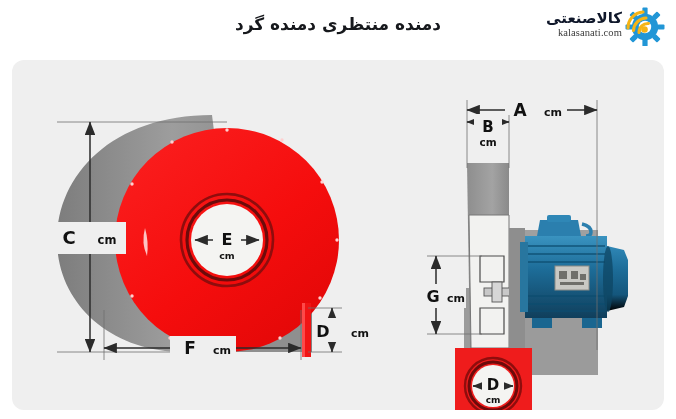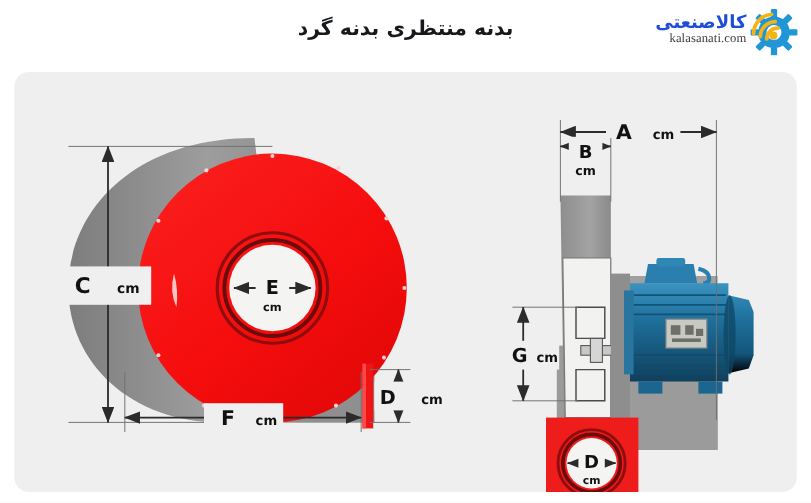--- a/index.html
+++ b/index.html
@@ -19,21 +19,21 @@
     position:absolute;left:0;top:14px;width:676px;
     text-align:center;
     font-size:17px;font-weight:bold;color:#16181c;
     direction:rtl;letter-spacing:0px;
   }
   #logo{
     position:absolute;right:10px;top:4px;width:130px;height:46px;
   }
   #logo-text-fa{
     position:absolute;right:44px;top:6px;
-    font-size:15px;font-weight:bold;color:#1d4ed8;direction:rtl;
+    font-size:15px;font-weight:bold;color:#0f172a;direction:rtl;
     line-height:16px;
   }
   #logo-text-en{
     position:absolute;right:44px;top:23px;
     font-size:10.5px;color:#3b3b3b;letter-spacing:.1px;font-family:Liberation Serif, serif;
   }
   #logo-mark{
     position:absolute;right:0px;top:2px;width:42px;height:40px;
   }
   
@@ -45,21 +45,21 @@
   .stage{position:absolute;left:0;top:0;width:652px;height:350px;}
   svg{display:block;}
   .dimtxt{font-family:"DejaVu Sans","Liberation Sans",sans-serif;font-weight:bold;fill:#111111;}
   .unit{font-family:"DejaVu Sans","Liberation Sans",sans-serif;font-weight:bold;fill:#111111;}
 </style>
 </head>
 <body>
 
 <div id="header">
 
-  <div id="page-title">بدنه منتظری بدنه گرد</div>
+  <div id="page-title">دمنده منتظری دمنده گرد</div>
 
   <div id="logo">
     <div id="logo-text-fa">کالاصنعتی</div>
     <div id="logo-text-en">kalasanati.com</div>
     <svg id="logo-mark" viewBox="0 0 42 40">
       <g transform="translate(21,21)">
         <g fill="#2196d6">
           <circle cx="0" cy="0" r="13.2"></circle>
           <rect x="-2.6" y="-19.5" width="5.2" height="7" rx="1"></rect>
           <rect x="-2.6" y="12.5" width="5.2" height="7" rx="1"></rect>

